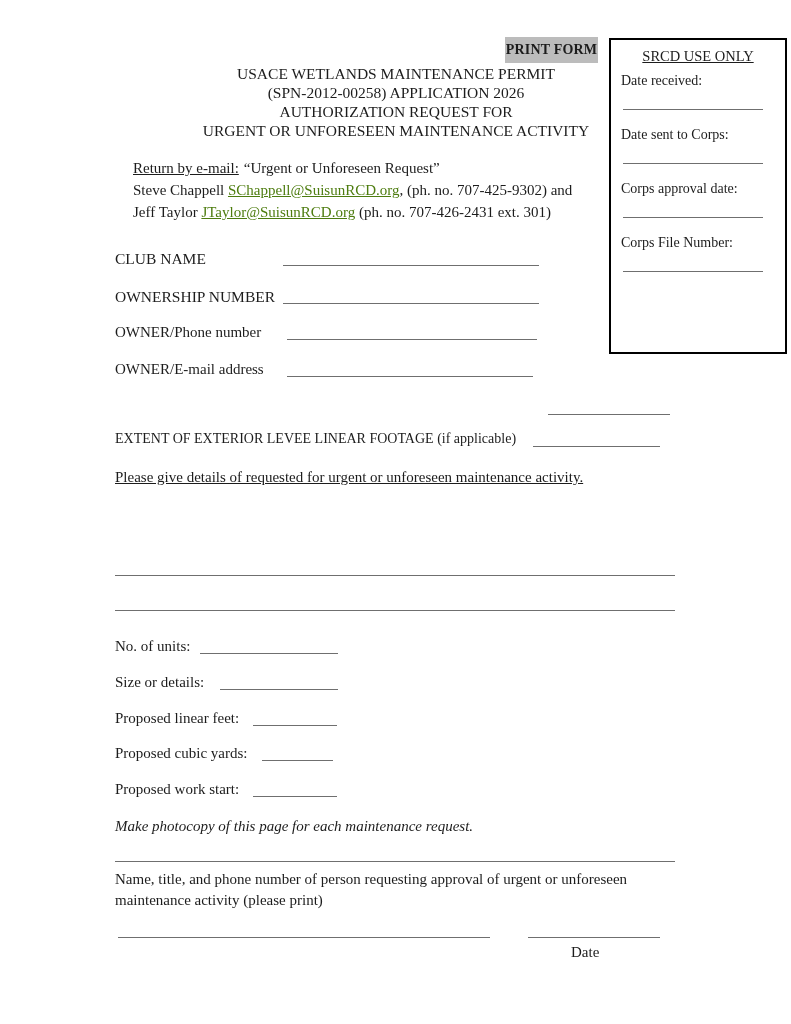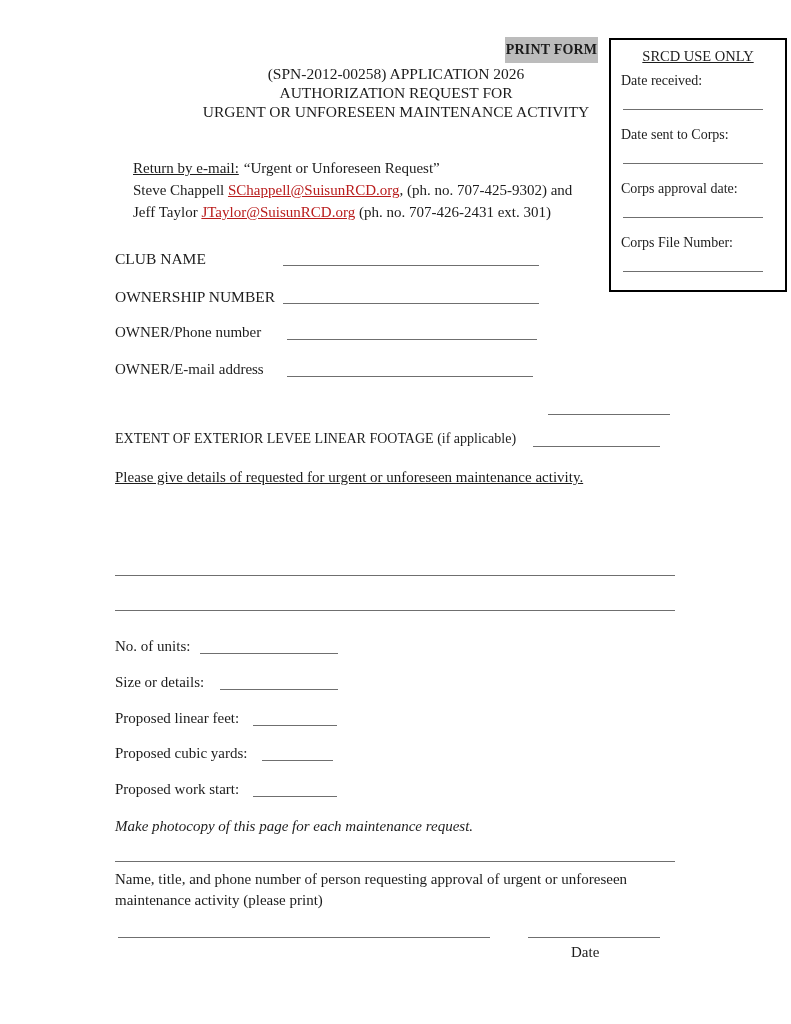--- a/index.html
+++ b/index.html
@@ -10,31 +10,31 @@
   .abs{position:absolute;}
   .u{text-decoration:underline;}
   .it{font-style:italic;}
   
   .fline{position:absolute;height:15px;border-bottom:1.3px solid #6f6f6f;}
   .pageline{position:absolute;height:16px;border-bottom:1.3px solid #6f6f6f;}
   
   .title{left:98px;top:64px;width:596px;text-align:center;font-size:15.5px;line-height:19px;}
   
   .contact{left:133px;top:157px;font-size:15px;line-height:22px;}
-  .contact a{color:#b91c1c;text-decoration:underline;cursor:pointer;}
+  .contact a{color:#4d7c0f;text-decoration:underline;cursor:pointer;}
   .subject{margin-left:5px;}
   
   .print-btn{
     left:505px;top:37px;width:93px;height:26px;background:#bcbcbc;
     display:flex;align-items:center;justify-content:center;
     font-weight:bold;font-size:14px;letter-spacing:.2px;cursor:pointer;
   }
   
   .srcd{
-    left:609px;top:38px;width:178px;height:254px;border:2px solid #000;
+    left:609px;top:38px;width:178px;height:316px;border:2px solid #000;
     box-sizing:border-box;padding:6px 10px 0 10px;font-size:14px;
   }
   .srcd-title{text-align:center;text-decoration:underline;font-size:14.5px;margin-top:2px;}
   .srcd-label{margin-top:17px;}
   .srcd-label.first{margin-top:8px;}
   .srcd-line{display:block;width:140px;height:0;border-bottom:1.2px solid #6f6f6f;margin:20px 0 0 2px;}
   
   .row{position:absolute;left:115px;height:20px;font-size:15.5px;white-space:nowrap;}
   .row-sm{font-size:15px;}
   .caps-sm{font-size:14px;}
@@ -57,20 +57,21 @@
     <span class="srcd-line"></span>
     <div class="srcd-label">Date sent to Corps:</div>
     <span class="srcd-line"></span>
     <div class="srcd-label">Corps approval date:</div>
     <span class="srcd-line"></span>
     <div class="srcd-label">Corps File Number:</div>
     <span class="srcd-line"></span>
   </div>
 
   <div class="abs title">
+    <div>USACE WETLANDS MAINTENANCE PERMIT</div>
     <div>(SPN-2012-00258) APPLICATION 2026</div>
     <div>AUTHORIZATION REQUEST FOR</div>
     <div>URGENT OR UNFORESEEN MAINTENANCE ACTIVITY</div>
   </div>
 
   <div class="abs contact">
     <div><span class="u">Return by e-mail:</span><span class="subject">“Urgent or Unforeseen Request”</span></div>
     <div><span>Steve Chappell </span><a>SChappell@SuisunRCD.org</a><span>, (ph. no. 707-425-9302) and</span></div>
     <div><span>Jeff Taylor </span><a>JTaylor@SuisunRCD.org</a><span> (ph. no. 707-426-2431 ext. 301)</span></div>
   </div>

